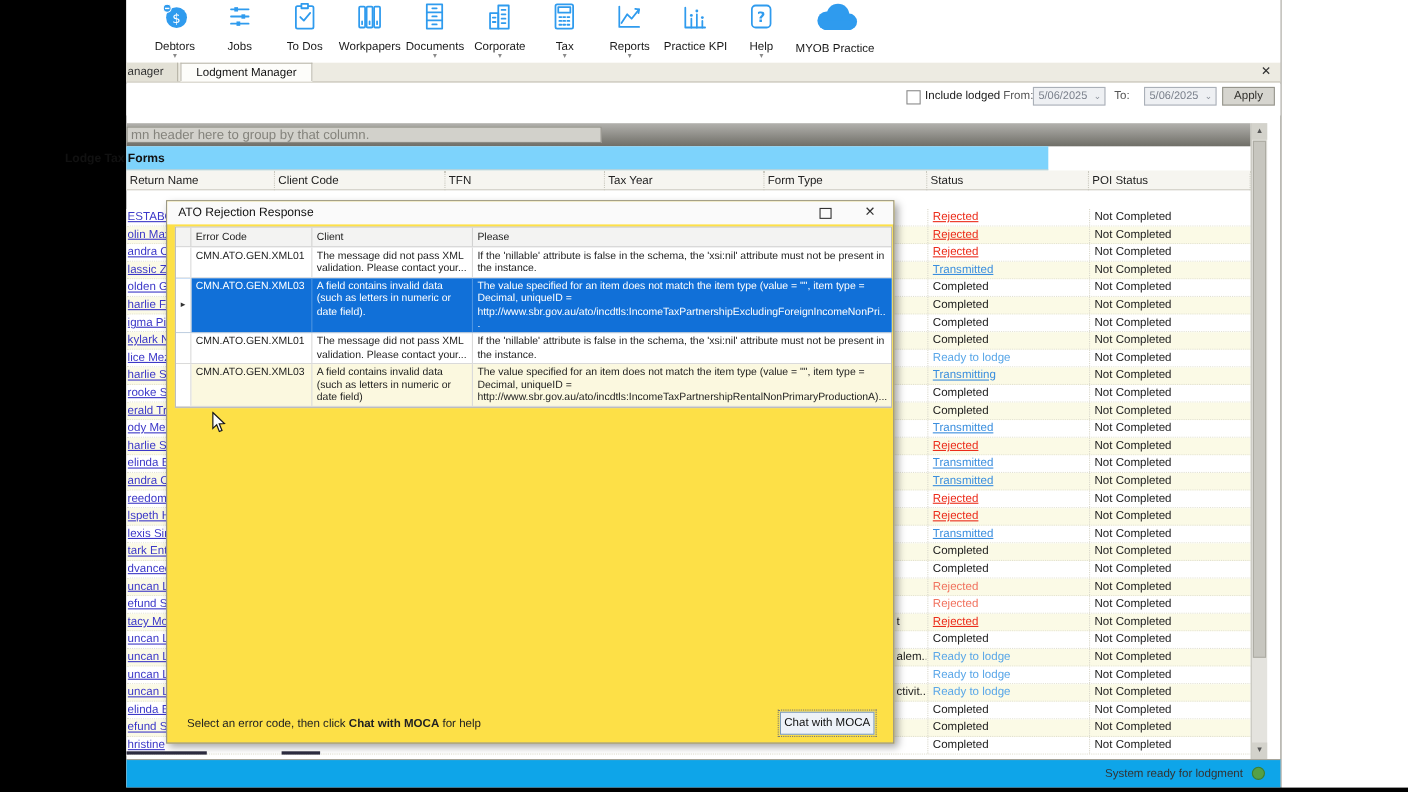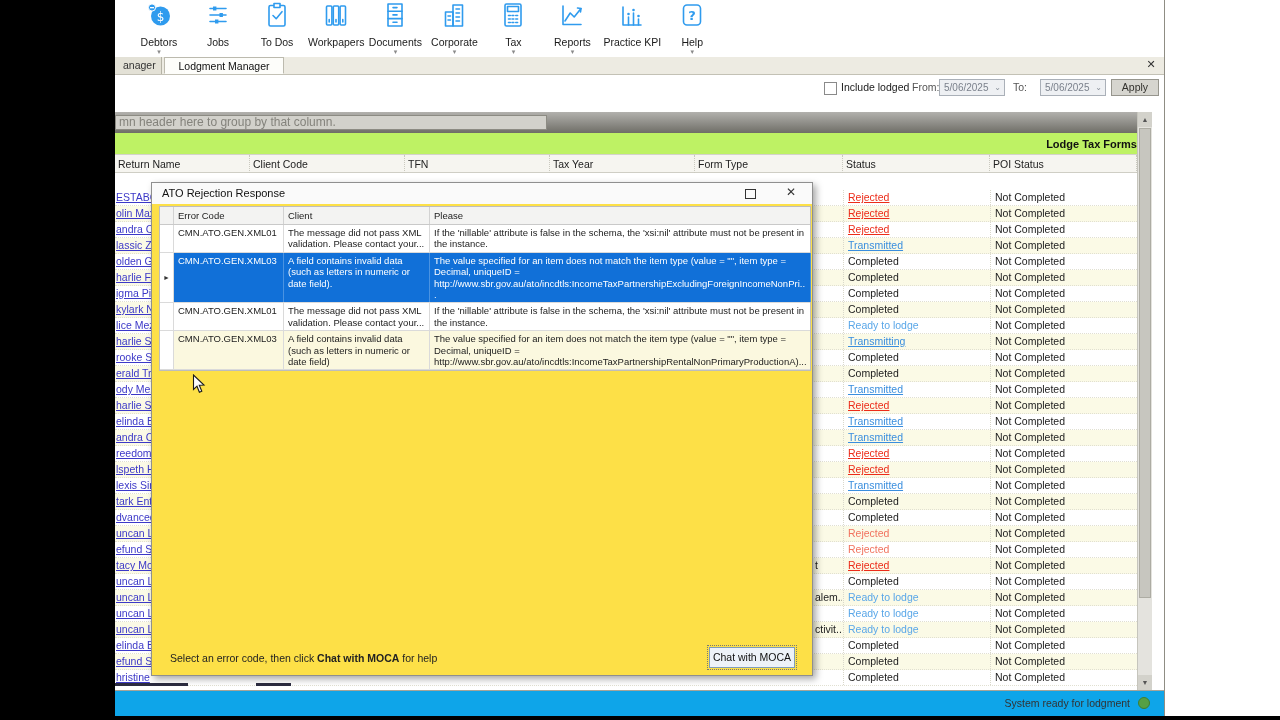--- a/index.html
+++ b/index.html
@@ -14,21 +14,21 @@
   .tb-item{display:flex;flex-direction:column;align-items:center;min-width:56px;margin-right:3px;padding-top:1px}
   .tb-icon{width:30px;height:28px}
   .tb-icon.lg{width:50px;height:30px}
   .tb-icon svg{width:100%;height:100%}
   .tb-label{font-size:10.5px;color:#1a1a1a;margin-top:7px;white-space:nowrap}
   .tb-caret{font-size:7px;color:#8a8a8a;height:8px;line-height:7px}
 
   
   .tabstrip{position:absolute;left:0;top:57px;width:100%;height:18px;background:#edebe2;border-bottom:1px solid #c3c1b5;box-sizing:border-box}
   .tab{position:absolute;top:0;height:17px;font-size:10.5px;line-height:17px;box-sizing:border-box}
-  .tab-bg{left:0;width:47px;background:#e3e1d6;border-right:1px solid #b5b3a6;color:#333;padding-left:8px;overflow:hidden;white-space:nowrap}
+  .tab-bg{left:0;width:47px;background:#e3e1d6;border-right:1px solid #b5b3a6;color:#333;padding-left:1px;overflow:hidden;white-space:nowrap}
   .tab-active{left:49px;width:120px;background:#fdfdfa;border:1px solid #bcbaae;border-bottom:1px solid #fdfdfa;text-align:center;color:#111}
   .tab-close{position:absolute;right:7px;top:1px;font-size:11px;color:#333;width:12px;text-align:center}
 
   
   .filterbar{position:absolute;left:0;top:76px;width:100%;height:29px;background:#fff}
   .fb-check{position:absolute;left:709px;top:6px;width:11px;height:11px;border:1px solid #8a8a8a;background:#fff}
   .fb-lbl{position:absolute;top:5px;font-size:10.5px;color:#1a1a1a;white-space:nowrap}
   .fb-include{left:726px}
   .fb-from{left:797px;color:#555}
   .fb-to{left:898px;color:#555}
@@ -36,21 +36,21 @@
   .fb-sel-from{left:824px}
   .fb-sel-to{left:925px}
   .fb-select .dd{position:absolute;right:3px;top:0;font-size:8px;color:#8a909a}
   .fb-apply{position:absolute;left:996px;top:3px;width:48px;height:17px;background:#d6d5cf;border:1px solid #96958d;font-size:10.5px;color:#33322e;text-align:center;line-height:15px;box-sizing:border-box}
 
   
   .groupbar{position:absolute;left:0;top:112px;width:1022px;height:21px;background:linear-gradient(180deg,#b2b1ad,#6f6e67)}
   .groupbar-box{position:absolute;left:0;top:3px;width:432px;height:15px;background:#d2d1cb;border:1px solid #8c8b83;font-size:12px;color:#84837c;line-height:13px;padding-left:3px;box-sizing:border-box;white-space:nowrap;overflow:hidden}
 
   
-  .grid-title{position:absolute;left:0;top:133px;width:1022px;height:22px;background:#bef264;border-bottom:1px solid #d4d3ca;font-size:11px;font-weight:bold;color:#111;text-align:right;line-height:22px;text-indent:-56px;box-sizing:border-box}
+  .grid-title{position:absolute;left:0;top:133px;width:838px;height:22px;background:#7dd3fc;border-bottom:1px solid #d4d3ca;font-size:11px;font-weight:bold;color:#111;text-align:left;line-height:22px;text-indent:-56px;box-sizing:border-box}
   .grid-header{position:absolute;left:0;top:155px;width:1022px;height:18px;background:#f6f5f0;border-bottom:1px solid #cfceC5;box-sizing:border-box}
   .gh-cell{position:absolute;top:0;height:18px;line-height:18px;font-size:10.5px;color:#222;padding-left:3px;border-right:1px dotted #cac9bf;box-sizing:border-box;white-space:nowrap;overflow:hidden}
   .grid-body{position:absolute;left:0;top:190px;width:1022px;height:497px;background:#fff;overflow:hidden}
   .g-row{position:absolute;left:0;width:1022px;height:16px;line-height:15px;font-size:10.5px;border-bottom:1px dotted #e1e0d1;box-sizing:border-box;background:#fff}
   .g-row.alt{background:#fbfae6}
   .g-name{position:absolute;left:1px;top:0;width:146px;color:#3c38c8;text-decoration:underline;white-space:nowrap;overflow:hidden}
   .g-frag{position:absolute;left:700px;top:0;width:27px;color:#222;white-space:nowrap;overflow:hidden}
   .g-status{position:absolute;left:728px;top:0;width:146px;padding-left:4px;border-left:1px dotted #d9d8cb;white-space:nowrap;overflow:hidden;box-sizing:border-box}
   .g-poi{position:absolute;left:875px;top:0;width:146px;padding-left:4px;border-left:1px dotted #d9d8cb;color:#222;box-sizing:border-box}
   .s-rejected_link{color:#ec2c1a;text-decoration:underline}
@@ -190,20 +190,30 @@
         <div class="tb-label">Practice KPI</div>
         <div class="tb-caret"></div>
       </div>
       <div class="tb-item">
         <div class="tb-icon"><svg viewBox="0 0 28 28">
             <rect x="5.5" y="4" width="17" height="20" rx="3.5" fill="none" stroke="#2f9bee" stroke-width="1.6"></rect>
             <text x="14" y="19" font-size="13" font-weight="bold" fill="#2f9bee" text-anchor="middle" font-family="DejaVu Sans">?</text>
           </svg></div>
         <div class="tb-label">Help</div>
         <div class="tb-caret">▾</div>
+      </div>
+      <div class="tb-item">
+        <div class="tb-icon lg"><svg viewBox="0 0 52 32">
+            <circle cx="18" cy="19" r="9" fill="#2f9bee"></circle>
+            <circle cx="29" cy="13.5" r="11" fill="#2f9bee"></circle>
+            <circle cx="39.5" cy="20" r="8" fill="#2f9bee"></circle>
+            <rect x="13" y="19" width="31" height="9" rx="4" fill="#2f9bee"></rect>
+          </svg></div>
+        <div class="tb-label">MYOB Practice</div>
+        <div class="tb-caret"></div>
       </div>
     </div>
 
   <div class="tabstrip">
     <div class="tab tab-bg">anager</div>
     <div class="tab tab-active">Lodgment Manager</div>
     <div class="tab-close">✕</div>
   </div>
 
   <div class="filterbar">

